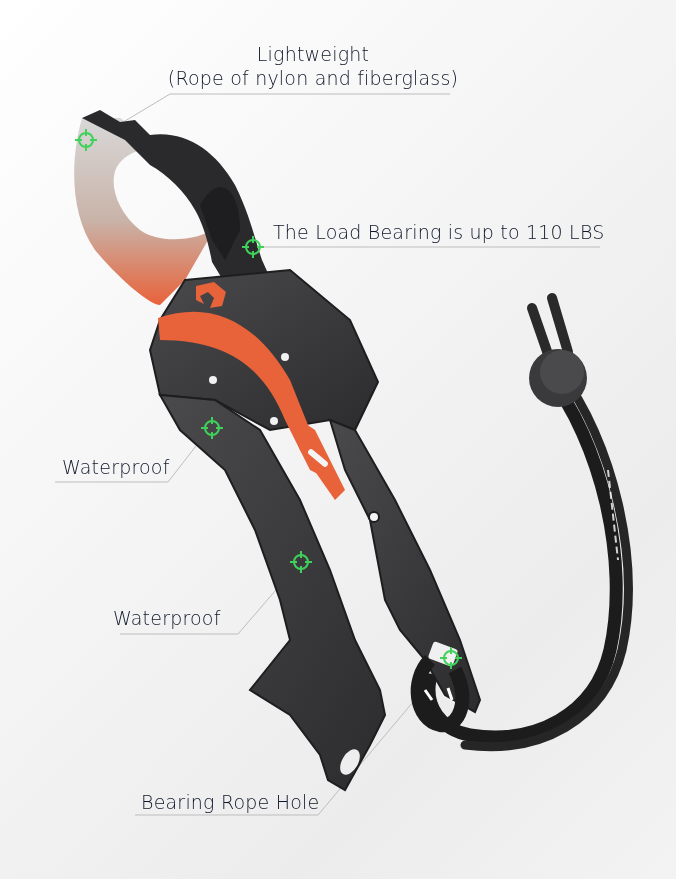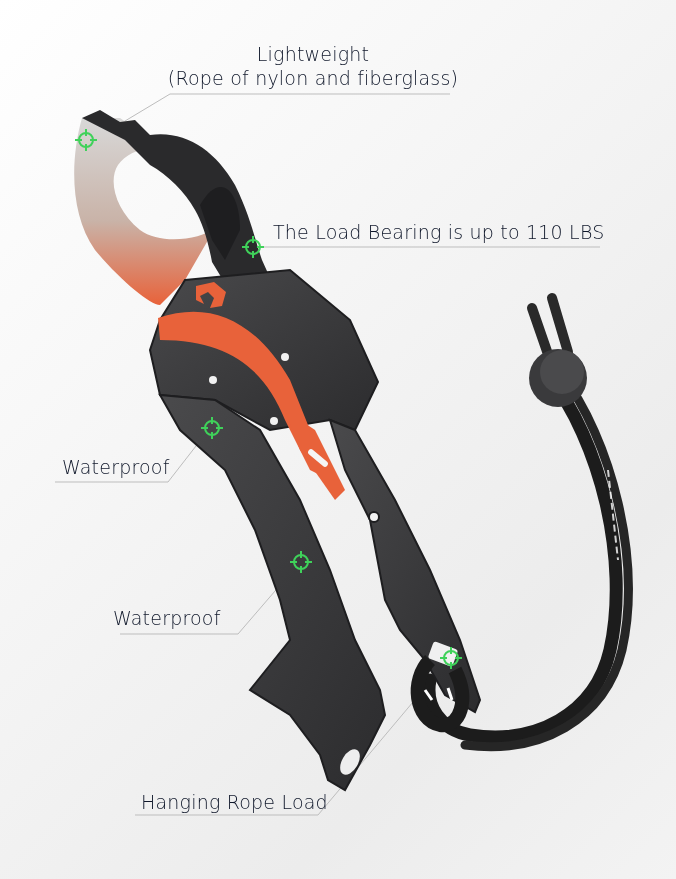--- a/index.html
+++ b/index.html
@@ -124,15 +124,15 @@
     <div>Lightweight</div>
     <div>(Rope of nylon and fiberglass)</div>
   </div>
 
   <div class="label" style="left:273px; top:220px;">The Load Bearing is up to 110 LBS</div>
 
   <div class="label" style="left:62px; top:455px;">Waterproof</div>
 
   <div class="label" style="left:113px; top:606px;">Waterproof</div>
 
-  <div class="label" style="left:141px; top:790px;">Hanging Rope Load</div>
+  <div class="label" style="left:141px; top:790px;">Bearing Rope Hole</div>
 
 </div>
 
 </body></html>

